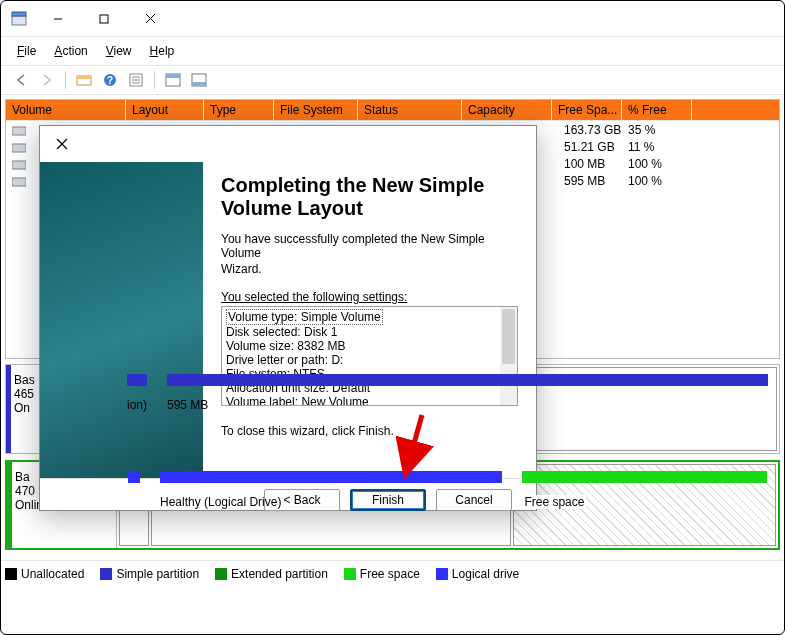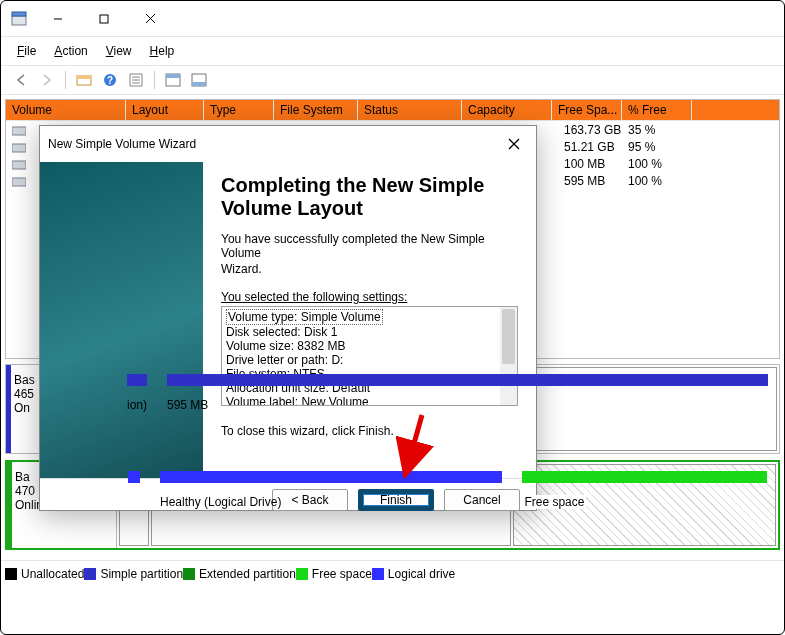--- a/index.html
+++ b/index.html
@@ -31,41 +31,41 @@
 .disk-left .bar { position: absolute; top: 0; left: 0; bottom: 0; width: 5px; background: #3030c8; }
 .parts { display: flex; flex: 1; gap: 2px; padding: 2px; }
 .part { border: 1px solid #999; font-size: 12px; padding: 6px 8px; min-width: 10px; position: relative; }
 .part .pbar { position: absolute; top: 0; left: 0; right: 0; height: 12px; }
 .part .ptxt { margin-top: 12px; }
 .part.hatched::before { content: ""; position: absolute; inset: 0; background: repeating-linear-gradient(45deg, #aaa 0, #aaa 1px, transparent 1px, transparent 6px); opacity: .45; z-index: 0; }
 .part:not(.hatched) { background: #fff; }
 .part .pbar, .part .ptxt { position: relative; z-index: 1; }
 .disk1 .disk-left .bar { background: #18a818; }
 
-.legend { padding: 6px 4px; font-size: 12px; display: flex; gap: 0; align-items: center; border-top: 1px solid #e5e5e5; }
+.legend { padding: 6px 4px; font-size: 12px; display: flex; gap: 16px; align-items: center; border-top: 1px solid #e5e5e5; }
 .legend .sw { width: 12px; height: 12px; display: inline-block; margin-right: 4px; vertical-align: -2px; }
 
 
 .wizard { position: absolute; left: 39px; top: 125px; width: 498px; height: 386px; background: #fff; border: 1px solid #888; box-shadow: 0 6px 28px rgba(0,0,0,.3); }
 .wiz-title { display: flex; align-items: center; padding: 6px 8px; font-size: 12px; }
 .wiz-title span { flex: 1; }
 .wiz-close { width: 28px; height: 24px; display: flex; align-items: center; justify-content: center; }
 .wiz-body { display: flex; height: 316px; }
 .wiz-side { width: 163px; background: linear-gradient(160deg, #0d5a62 0%, #206e76 30%, #2c818a 55%, #144e55 100%); }
 .wiz-main { flex: 1; padding: 6px 18px 6px 18px; }
 .wiz-h { font-size: 20px; font-weight: 600; margin: 6px 0 12px; }
 .wiz-p { font-size: 12px; margin: 2px 0; }
 .settings-label { font-size: 12px; margin-top: 14px; text-decoration: underline; }
 .settings-box { border: 1px solid #9f9f9f; height: 100px; overflow: hidden; font-size: 12px; padding: 2px 4px; margin-top: 2px; position: relative; background: #fff; }
 .settings-box .sb-line { line-height: 14px; white-space: nowrap; }
 .settings-scroll { position: absolute; right: 0; top: 0; bottom: 0; width: 17px; background: #f0f0f0; }
 .settings-scroll .thumb { position: absolute; left: 2px; right: 2px; top: 2px; height: 55px; background: #cfcfcf; border-radius: 2px; }
-.wiz-foot { display: flex; justify-content: flex-end; gap: 10px; padding: 10px 16px; border-top: 1px solid #ddd; }
+.wiz-foot { display: flex; justify-content: flex-end; gap: 10px; padding: 10px 24px; border-top: 1px solid #ddd; }
 .wbtn { min-width: 76px; height: 22px; font-size: 12px; background: #fdfdfd; border: 1px solid #999; border-radius: 2px; display: flex; align-items: center; justify-content: center; }
-.wbtn.primary { border: 5px solid #0c4a6e; box-shadow: 0 0 0 1px #2a7ad4 inset; }
+.wbtn.primary { border: 2px solid #0c4a6e; box-shadow: 0 0 0 1px #2a7ad4 inset; }
 
 .arrow { position: absolute; left: 396px; top: 411px; z-index: 50; pointer-events: none; }
 
 .c-volume { width: 120px; }
 .c-layout { width: 78px; }
 .c-type { width: 70px; }
 .c-fs { width: 84px; }
 .c-status { width: 104px; }
 .c-cap { width: 90px; }
 .c-free { width: 70px; }
@@ -174,21 +174,21 @@
         <span style="width:532px"></span>
         <span class="cfree">163.73 GB</span>
         <span class="cpct">35 %</span>
       </div>
       <div class="row">
         <span class="vicon"><svg width="14" height="12">
               <rect x="0" y="3" width="14" height="8" fill="#d0d6dc" stroke="#7a8694"></rect>
             </svg></span>
         <span style="width:532px"></span>
         <span class="cfree">51.21 GB</span>
-        <span class="cpct">95 %</span>
+        <span class="cpct">11 %</span>
       </div>
       <div class="row">
         <span class="vicon"><svg width="14" height="12">
               <rect x="0" y="3" width="14" height="8" fill="#d0d6dc" stroke="#7a8694"></rect>
             </svg></span>
         <span style="width:532px"></span>
         <span class="cfree">100 MB</span>
         <span class="cpct">100 %</span>
       </div>
       <div class="row">
@@ -252,21 +252,20 @@
 <div class="legend">
   <span><span class="sw" style="background:#000"></span><span>Unallocated</span></span>
   <span><span class="sw" style="background:#3030c8"></span><span>Simple partition</span></span>
   <span><span class="sw" style="background:#0e8a0e"></span><span>Extended partition</span></span>
   <span><span class="sw" style="background:#18d818"></span><span>Free space</span></span>
   <span><span class="sw" style="background:#2f2fff"></span><span>Logical drive</span></span>
 </div>
 
 <div class="wizard">
   <div class="wiz-title">
-    <span>New Simple Volume Wizard</span>
     <div class="wiz-close">
       <svg width="12" height="12">
           <line x1="1" y1="1" x2="11" y2="11" stroke="#000" stroke-width="1.3"></line>
           <line x1="11" y1="1" x2="1" y2="11" stroke="#000" stroke-width="1.3"></line>
         </svg>
     </div>
   </div>
   <div class="wiz-body">
     <div class="wiz-side"></div>
     <div class="wiz-main">

